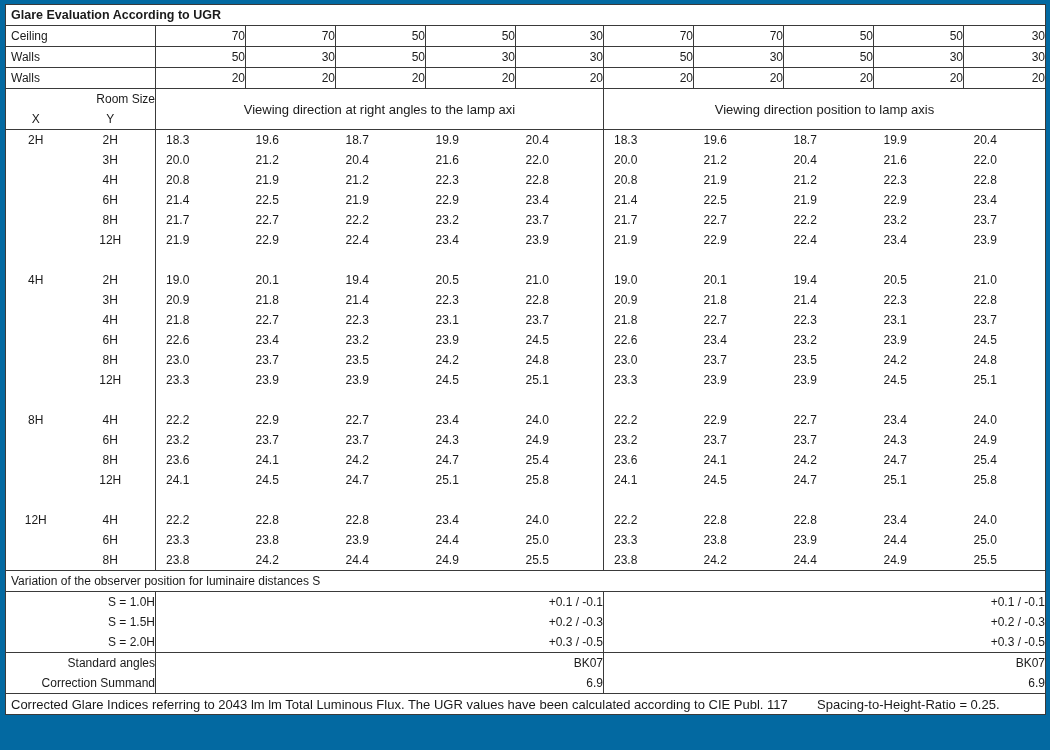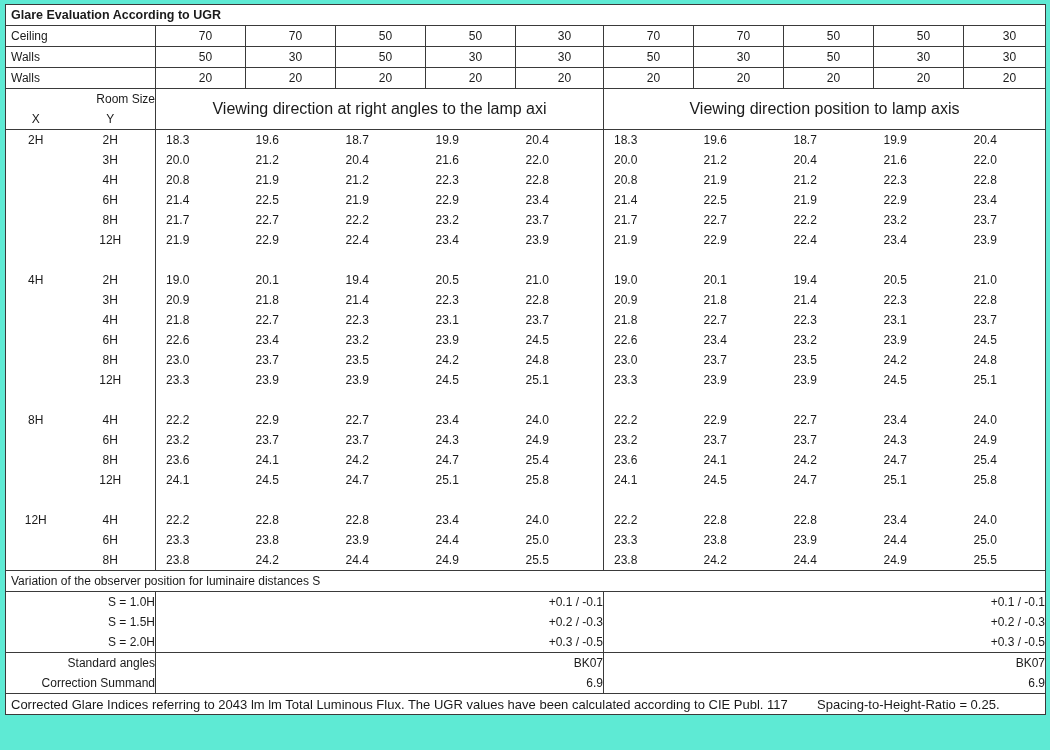--- a/index.html
+++ b/index.html
@@ -10,21 +10,21 @@
   body {
     font-family: "Liberation Sans", sans-serif;
     font-size: 12px;
     color: #1a1a1a;
   }
   #sheet {
     position: relative;
     width: 1050px;
     height: 750px;
     box-sizing: border-box;
-    background: #5eead4;
+    background: #0369a1;
     overflow: hidden;
   }
   table.ugr {
     border-collapse: collapse;
     table-layout: fixed;
     width: 1040px;
     margin: 4px 5px 0 5px;
     font-size: 12px;
   }
   table.ugr td {
@@ -39,42 +39,42 @@
     font-size: 12.5px;
     padding-left: 5px !important;
     height: 19px;
   }
   .lbl {
     padding-left: 5px !important;
     text-align: left;
     white-space: nowrap;
   }
   .num {
-    text-align: center;
+    text-align: right;
     padding-left: 10px !important;
     white-space: nowrap;
   }
   .ctr {
     text-align: right;
     white-space: nowrap;
   }
   .no-border-v {
     border-left: none !important;
     border-right: none !important;
   }
   .nb-top { border-top: none !important; }
   .nb-bot { border-bottom: none !important; }
   .nb-left { border-left: none !important; }
   .nb-right { border-right: none !important; }
   .rowgap td {
     height: 14px;
   }
   .hdr-group {
     text-align: center;
-    font-size: 16px;
+    font-size: 13px;
   }
   .room-hdr {
     text-align: right;
   }
   .section-label {
     padding-left: 5px !important;
     text-align: left;
     margin-top: 28px;
   }
   .foot {

